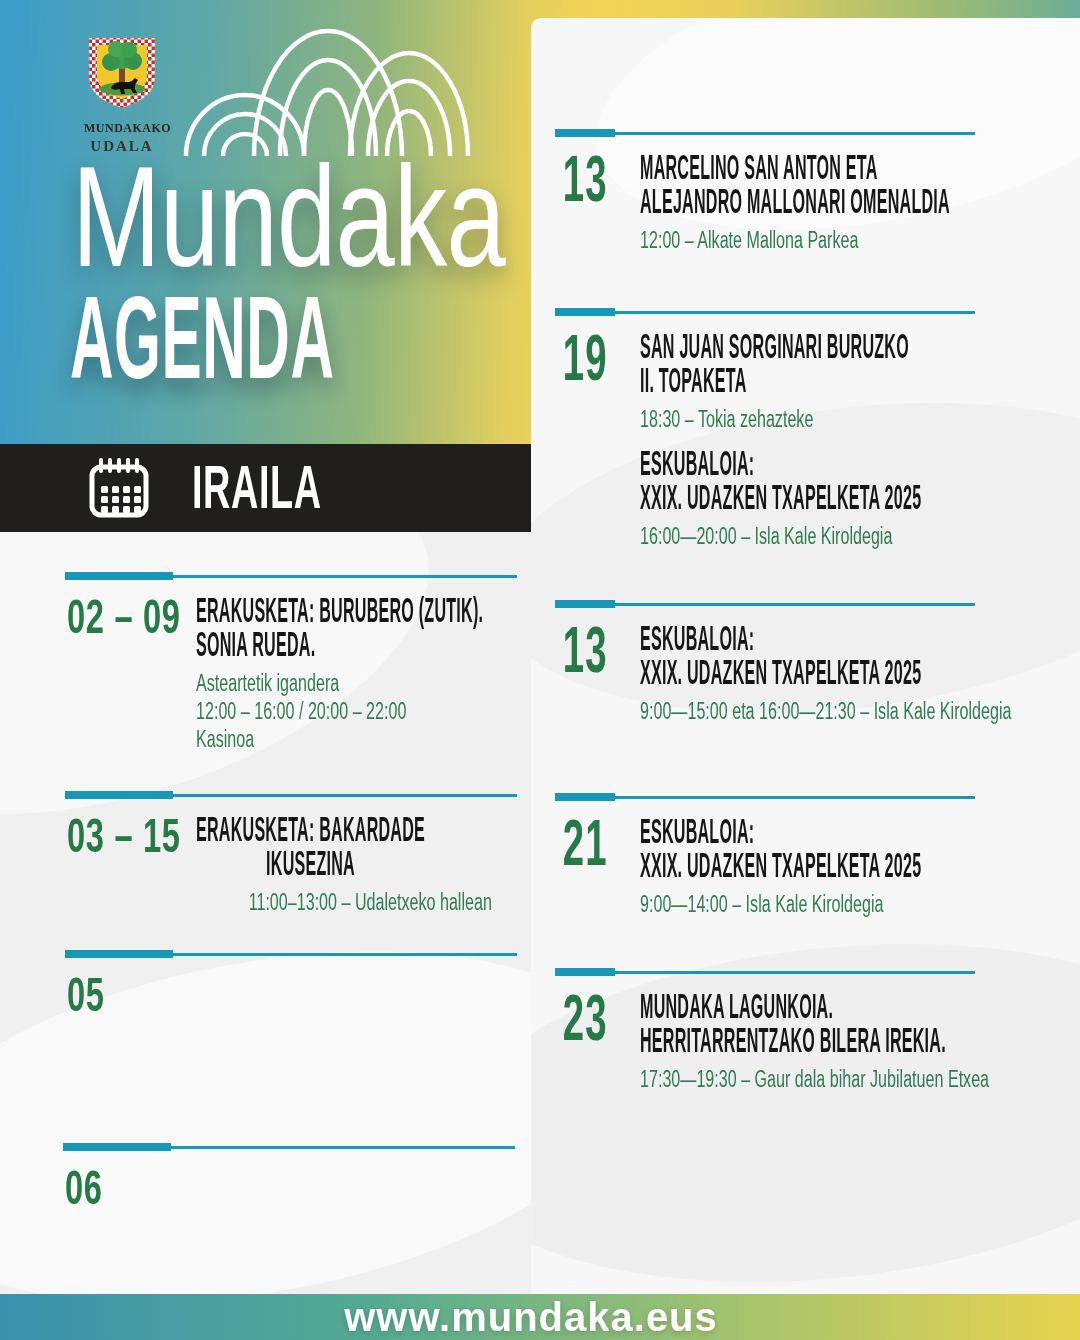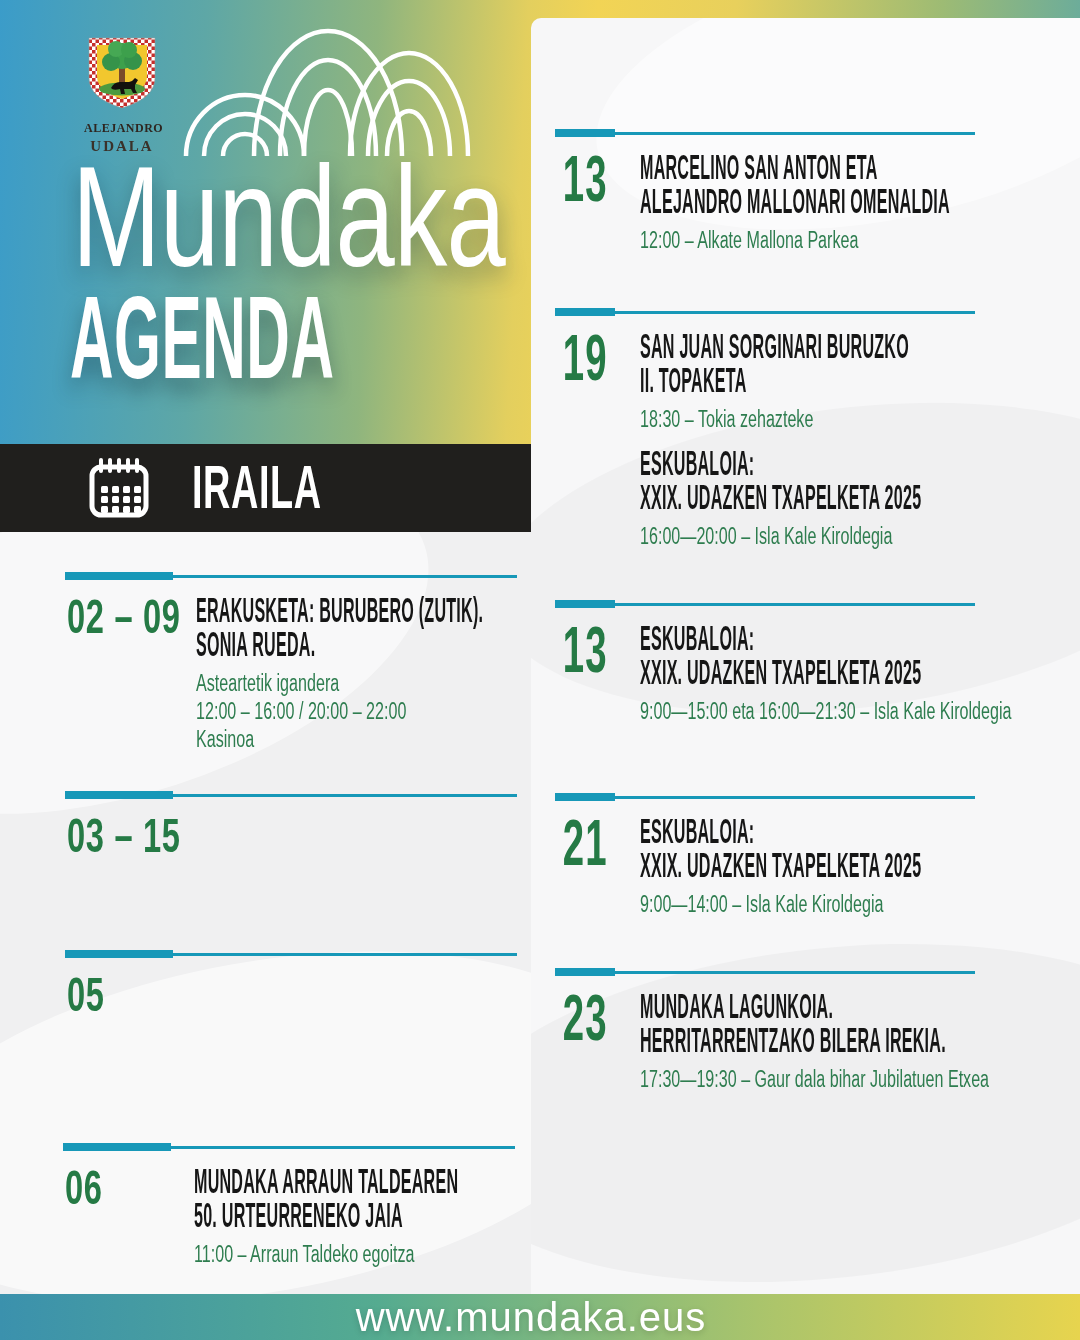--- a/index.html
+++ b/index.html
@@ -51,21 +51,21 @@
   .right-col .ev-date{font-size:64px;line-height:58px;transform:scaleX(.6);padding-left:13px;letter-spacing:2px;}
   .ev-title{font-weight:bold;color:#161616;font-size:35px;line-height:34px;letter-spacing:.5px;
     transform:scaleX(.46);transform-origin:0 0;white-space:nowrap;}
   .ev-details{color:var(--dgreen,#2e7d4f);font-size:23px;line-height:28px;margin-top:8px;
     transform:scaleX(.7);transform-origin:0 0;white-space:nowrap;}
 
   
   .footer-bar{position:absolute;left:0;top:1294px;width:1080px;height:46px;z-index:5;
     background:linear-gradient(90deg,#3b91ad 0%,#55ab90 35%,#a9c46c 70%,#e7d44e 100%);}
   .footer-url{position:absolute;left:0;right:18px;top:1px;text-align:center;color:#fff;
-    font-weight:normal;font-size:40px;line-height:44px;letter-spacing:1px;
+    font-weight:bold;font-size:40px;line-height:44px;letter-spacing:1px;
     text-shadow:0 2px 6px rgba(0,0,0,.18);}
 </style>
 </head>
 <body>
 
 <div id="poster">
 
   <div class="right-card">
     <div class="swoosh sw5"></div>
     <div class="swoosh sw3"></div>
@@ -90,21 +90,21 @@
       <path d="M12,9 H62 V40 Q62,55 37,63 Q12,55 12,40 Z" fill="#f2c72e"></path>
       <ellipse cx="37" cy="53" rx="23" ry="6.5" fill="#4c9a3f"></ellipse>
       <rect x="34" y="28" width="6" height="24" fill="#7a4a2a"></rect>
       <circle cx="37" cy="20" r="13" fill="#3da04c"></circle>
       <circle cx="26" cy="26" r="9" fill="#35934a"></circle>
       <circle cx="48" cy="25" r="9" fill="#35934a"></circle>
       <circle cx="31" cy="13" r="8" fill="#46a854"></circle>
       <circle cx="44" cy="14" r="8" fill="#3da04c"></circle>
       <path d="M26,52 q3,-6 9,-6 h9 q4,-1 6,-4 l3,2 -3,5 v4 l2,4 h-4 l-2,-4 h-7 l1,5 h-4 l-1,-5 q-7,2 -9,-1 z" fill="#14110e"></path>
     </svg>
-    <div class="crest-title">ALEJANDRO</div>
+    <div class="crest-title">MUNDAKAKO</div>
     <div class="crest-sub">UDALA</div>
   </div>
 
   <svg class="arcs" width="292" height="134" viewBox="0 0 292 134" fill="none" stroke="#ffffff" stroke-width="4.5">
     <path d="M3,132 A59,61 0 0 1 121,132"></path>
     <path d="M21,132 A41,42 0 0 1 103,132"></path>
     <path d="M40,132 A22,22 0 0 1 84,132"></path>
     <path d="M167,132 A59,103 0 0 1 285,132"></path>
     <path d="M185,132 A41,75 0 0 1 267,132"></path>
     <path d="M204,132 A22,45 0 0 1 248,132"></path>
@@ -162,45 +162,45 @@
           </div>
         </div>
       </div>
     </div>
     <div class="event left-col" style="left: 65px; top: 791px; text-align: center;">
       <div class="rule" style="width: 452px;">
         <div class="rule-thick" style="width: 108px;"></div>
       </div>
       <div class="ev-body">
         <div class="ev-date" style="width: 128px;">03 – 15</div>
+        <div>
+          <div class="ev-title">
+            <div>ERAKUSKETA: BAKARDADE</div>
+            <div>IKUSEZINA</div>
+          </div>
+          <div class="ev-details">
+            <div>11:00–13:00 – Udaletxeko hallean</div>
+          </div>
+        </div>
       </div>
     </div>
     <div class="event left-col" style="left: 65px; top: 950px;">
       <div class="rule" style="width: 452px;">
         <div class="rule-thick" style="width: 108px;"></div>
       </div>
       <div class="ev-body">
         <div class="ev-date" style="width: 128px;">05</div>
       </div>
     </div>
     <div class="event left-col" style="left: 63px; top: 1143px;">
       <div class="rule" style="width: 452px;">
         <div class="rule-thick" style="width: 108px;"></div>
       </div>
       <div class="ev-body">
         <div class="ev-date" style="width: 128px;">06</div>
-        <div>
-          <div class="ev-title">
-            <div>MUNDAKA ARRAUN TALDEAREN</div>
-            <div>50. URTEURRENEKO JAIA</div>
-          </div>
-          <div class="ev-details">
-            <div>11:00 – Arraun Taldeko egoitza</div>
-          </div>
-        </div>
       </div>
     </div>
     <div class="event right-col" style="left: 555px; top: 129px;">
       <div class="rule" style="width: 420px;">
         <div class="rule-thick" style="width: 60px;"></div>
       </div>
       <div class="ev-body">
         <div class="ev-date" style="width: 72px;">13</div>
         <div>
           <div class="ev-title">

